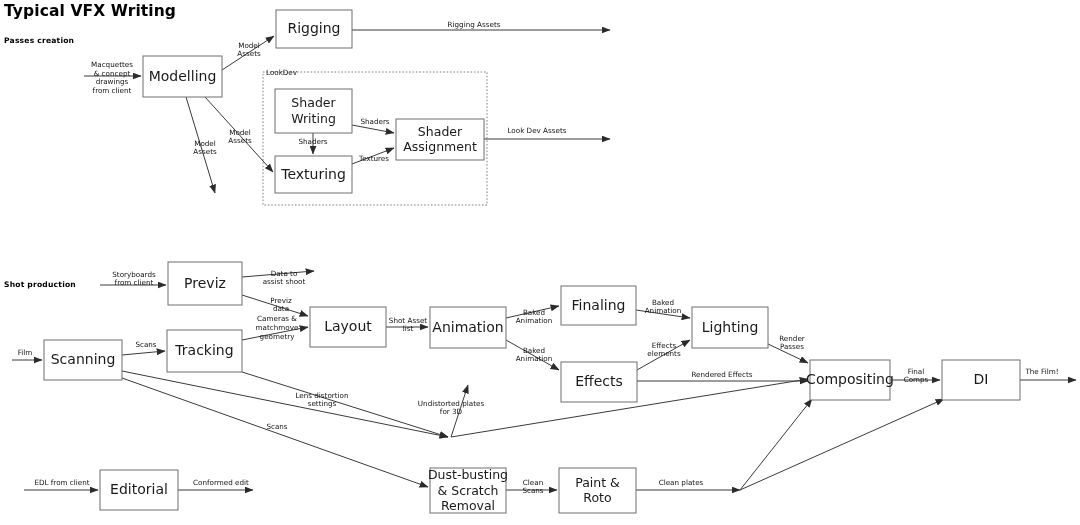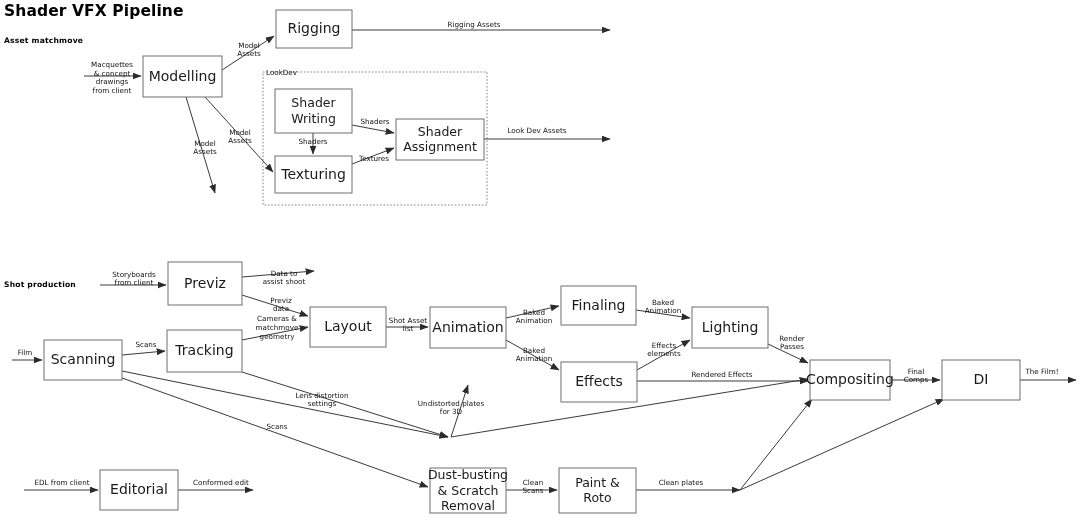--- a/index.html
+++ b/index.html
@@ -85,22 +85,22 @@
     letter-spacing: 0.2px;
   }
   #caption-asset { left: 4px; top: 36px; }
   #caption-shot { left: 4px; top: 244px; margin-top: 36px; }
 </style>
 </head>
 <body>
 
 <div id="diagram-root">
 
-  <div class="page-title">Shader VFX Pipeline</div>
-  <div class="section-caption" id="caption-asset">Asset matchmove</div>
+  <div class="page-title">Typical VFX Writing</div>
+  <div class="section-caption" id="caption-asset">Passes creation</div>
   <div class="section-caption" id="caption-shot">Shot production</div>
 
   <svg id="pipeline-svg" viewBox="0 0 1080 525">
     <defs>
       <marker id="arrowhead" markerWidth="9" markerHeight="7" refX="8.4" refY="3.5" orient="auto" markerUnits="userSpaceOnUse">
         <polygon points="0 0, 9 3.5, 0 7" fill="#2b2b2b"></polygon>
       </marker>
     </defs>
 
     <g id="groups-layer">

